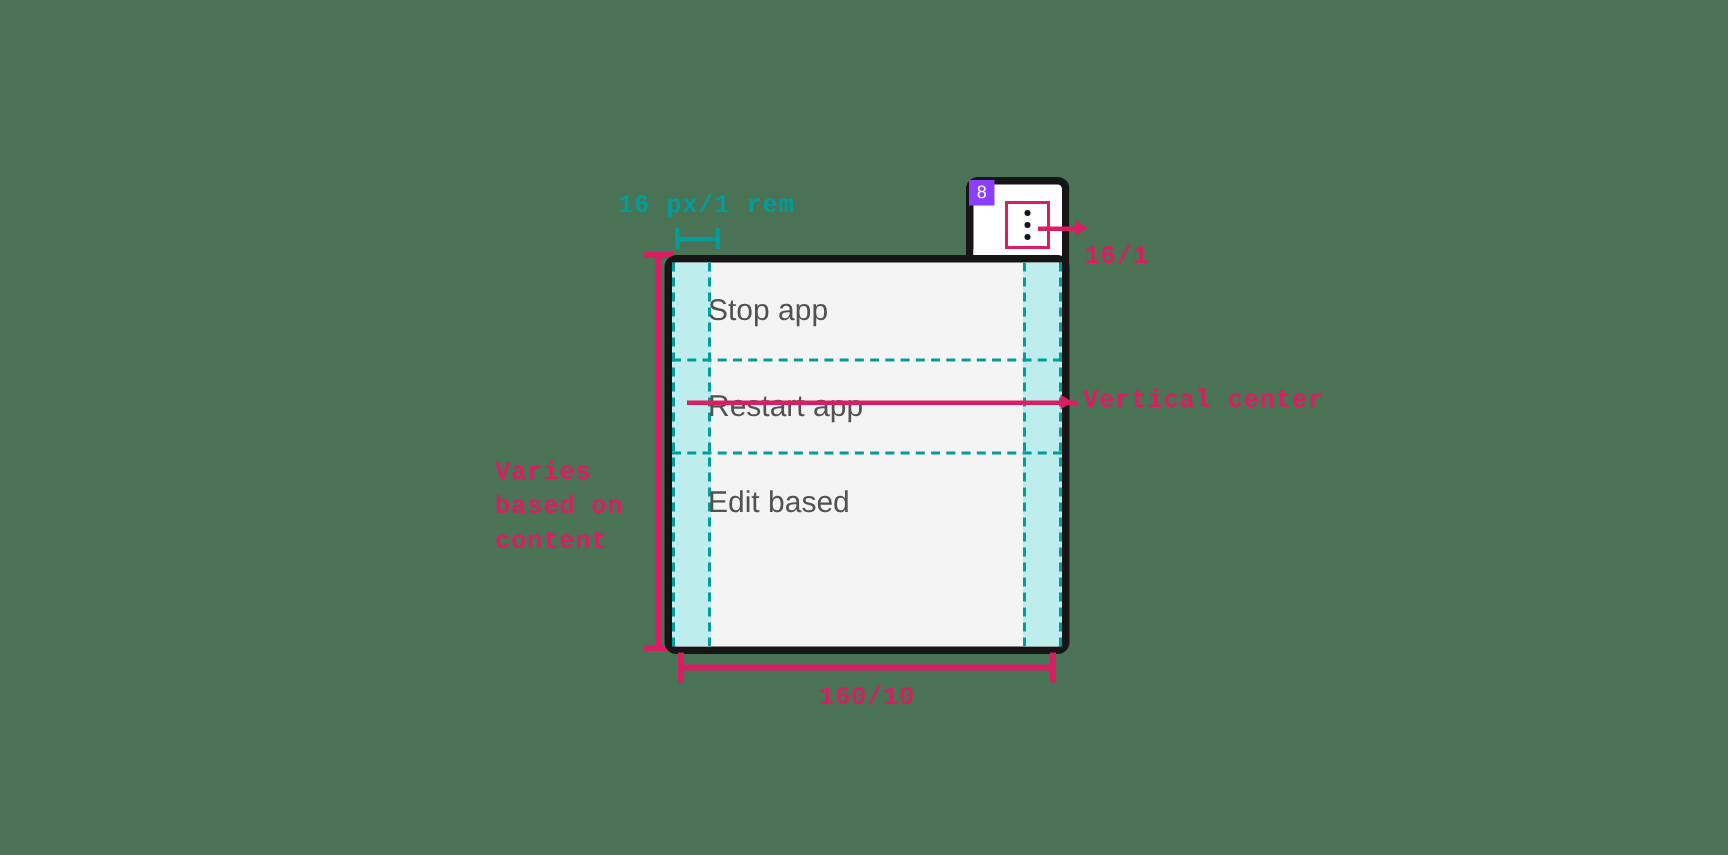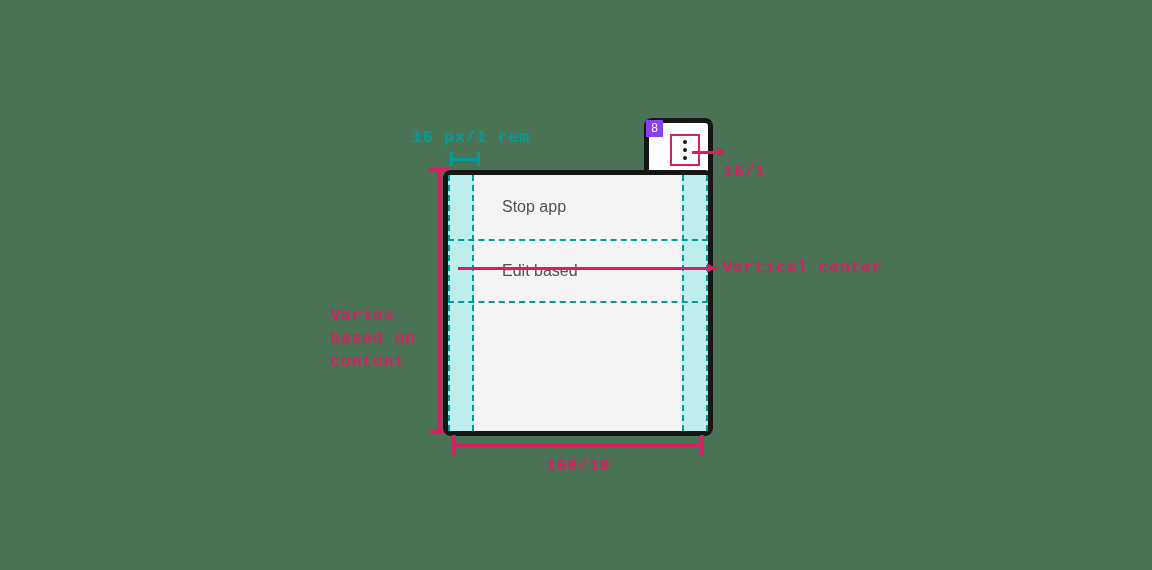--- a/index.html
+++ b/index.html
@@ -135,24 +135,24 @@
   .menu-list {
     position: absolute;
     inset: 0;
     z-index: 3;
   }
   .menu-item {
     position: relative;
     height: 64px;
     display: flex;
     align-items: center;
-    padding-left: 54px;
+    padding-left: 24px;
     box-sizing: border-box;
     color: #525252;
-    font-size: 16px;
+    font-size: 20px;
     font-family: "Liberation Sans", sans-serif;
     white-space: nowrap;
   }
   .menu-item.has-divider::before {
     content: "";
     position: absolute;
     left: 26px;
     right: 26px;
     top: 0;
     height: 1px;
@@ -371,20 +371,21 @@
     <div class="panel-inner">
 
       <div class="pad-band left"></div>
       <div class="pad-band right"></div>
 
       <div class="hguide top"></div>
       <div class="hguide bottom"></div>
 
       <div class="menu-list">
         <div class="menu-item">Stop app</div>
+        <div class="menu-item">Restart app</div>
         <div class="menu-item">Edit based</div>
       </div>
     </div>
   </div>
 
   <div class="leader-16-1"></div>
   <div class="anno label-16-1">16/1</div>
 
   <div class="center-rule"></div>
   <div class="center-leader"></div>

